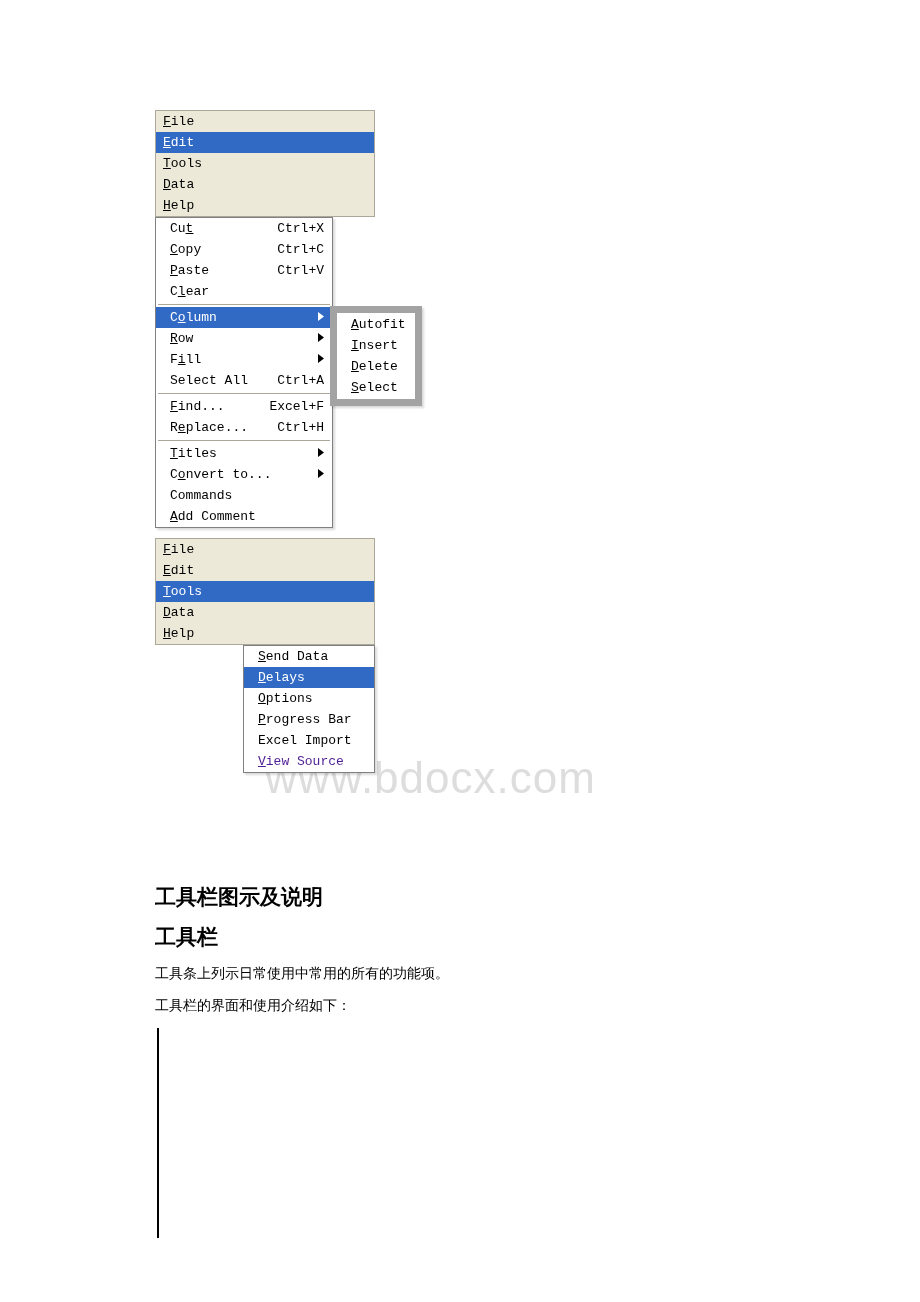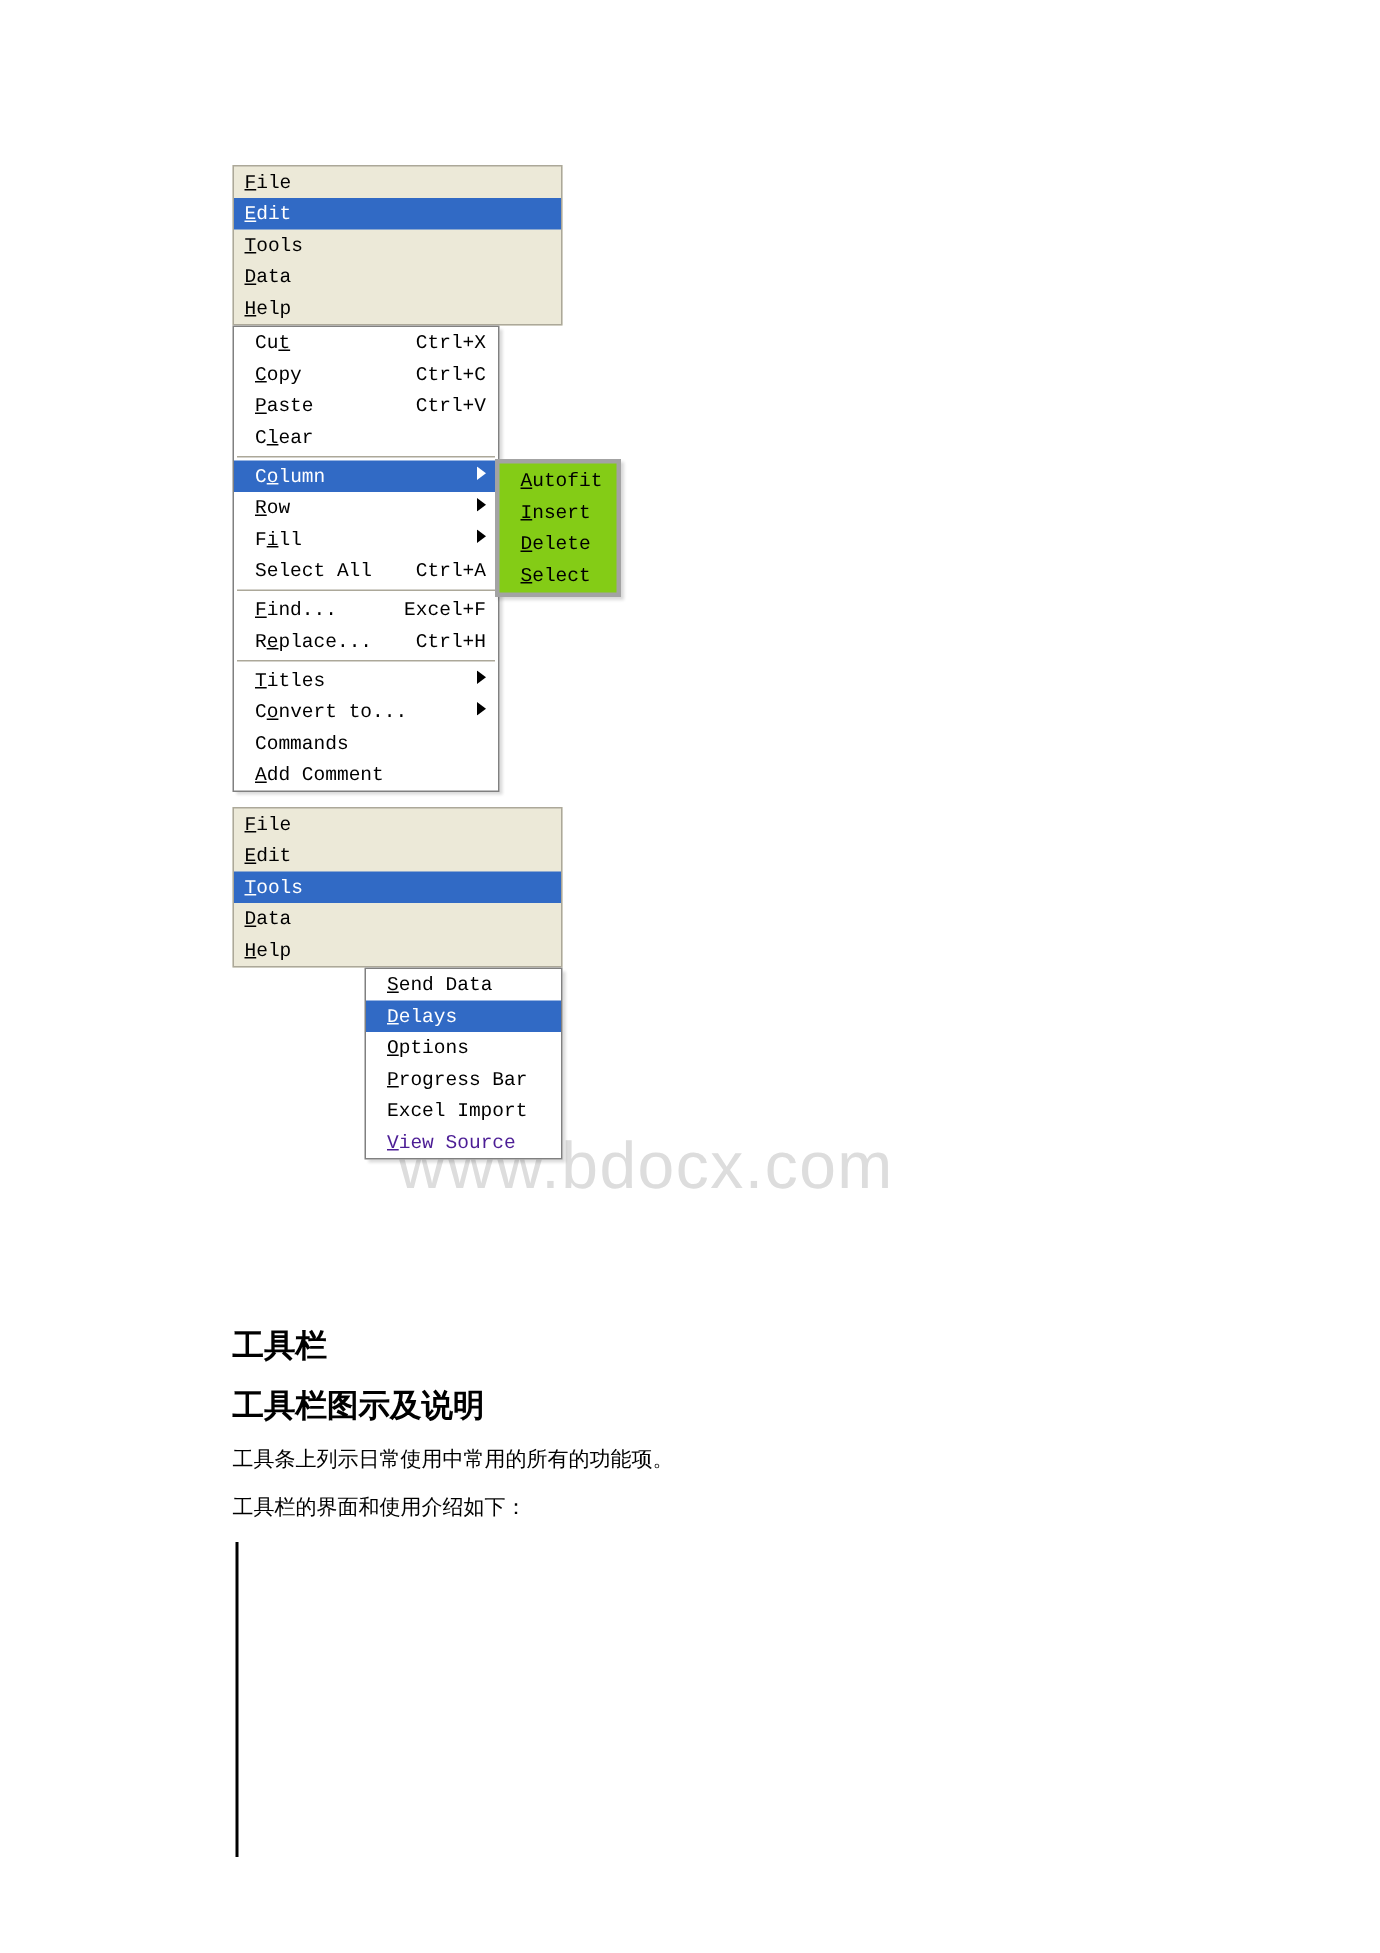--- a/index.html
+++ b/index.html
@@ -59,22 +59,22 @@
   }
   .arrow {
     font-size: 10px;
     margin-left: 6px;
   }
   .arrow svg { width: 6px; height: 9px; }
   .submenu {
     position: absolute;
     left: calc(100% - 2px);
     top: -1px;
-    background: #84cc16;
-    border: 3px solid #a3a3a3;
+    background: #ffffff;
+    border: 7px solid #a3a3a3;
     width: 78px;
     box-shadow: 2px 2px 2px rgba(0,0,0,0.15);
     padding: 1px 0;
   }
   .submenu-item {
     padding: 3px 8px 3px 14px;
     cursor: default;
     color: #000;
   }
   .shortcut { color: inherit; }
@@ -237,20 +237,20 @@
       </div>
       <div class="dropdown-item disabled">
         <span><span class="u">V</span>iew Source</span>
       </div>
     </div>
   </div>
 
   <div class="watermark">www.bdocx.com</div>
 
   <div class="text-block">
+    <div class="heading">工具栏图示及说明</div>
     <div class="heading">工具栏</div>
-    <div class="heading">工具栏图示及说明</div>
     <div class="para">工具条上列示日常使用中常用的所有的功能项。</div>
     <div class="para">工具栏的界面和使用介绍如下：</div>
     <div class="vbar"></div>
   </div>
 
 </div>
 
 </body></html>

